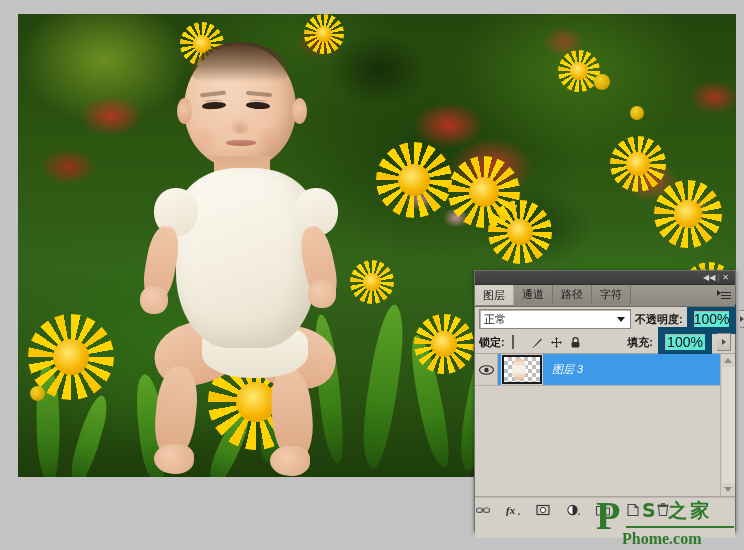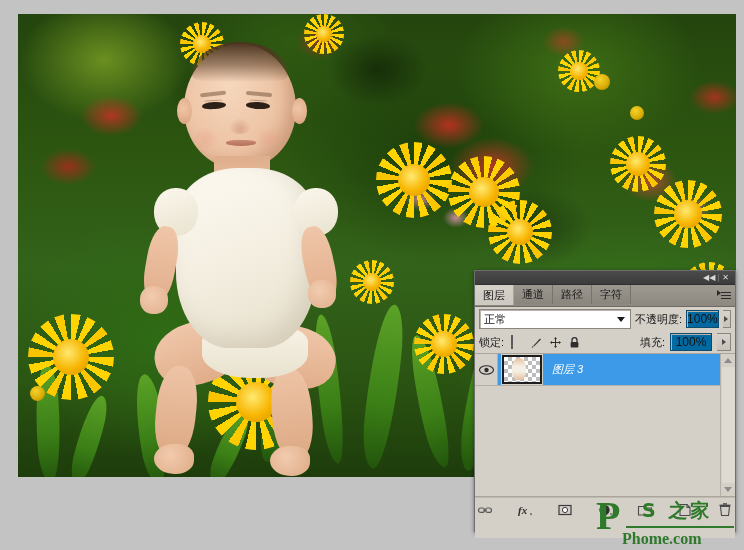--- a/index.html
+++ b/index.html
@@ -276,27 +276,27 @@
     font-size: 11px;
     cursor: default;
   }
   .blend-select .arrow {
     position: absolute; right: 5px; top: 7px;
     width: 0; height: 0;
     border-left: 4px solid transparent;
     border-right: 4px solid transparent;
     border-top: 5px solid #1a1a1a;
   }
-  .field-label { font-size: 11px; color: #161616; white-space: nowrap; }
+  .field-label { font-size: 11px; color: #161616; white-space: nowrap; font-weight: bold; }
   .num-field {
     width: 40px; height: 16px;
-    background: #0369a1;
-    border: 1px solid #0c4a6e;
+    background: #5eead4;
+    border: 7px solid #0c4a6e;
     box-shadow: inset 1px 1px 0 #b8b4ac;
-    font-size: 12px;
+    font-size: 14px;
     display: flex; align-items: center; justify-content: center;
     cursor: text;
   }
   .stepper {
     width: 13px; height: 16px;
     background: linear-gradient(180deg, #d8d4cc, #c6c2ba);
     border: 1px solid #8a867e;
     border-left: none;
     display: flex; align-items: center; justify-content: center;
     cursor: default;
@@ -415,22 +415,22 @@
     width: 0; height: 0;
     border-left: 4px solid transparent;
     border-right: 4px solid transparent;
     border-top: 5px solid #8b8b8b;
   }
   .sb-track { flex: 1; width: 13px; background: #dedad2; }
 
   .panel-bottom {
     height: 24px;
     background: #d4d0c8;
-    display: flex; align-items: center; justify-content: center;
-    gap: 24px;
+    display: flex; align-items: center; justify-content: flex-start;
+    gap: 14px;
     border-top: 1px solid #bfbbb3;
   }
   .pb-ic { width: 16px; height: 16px; cursor: default; }
 
   .panel-footer-strip {
     height: 16px;
     background: #d4d0c8;
   }
 
   

